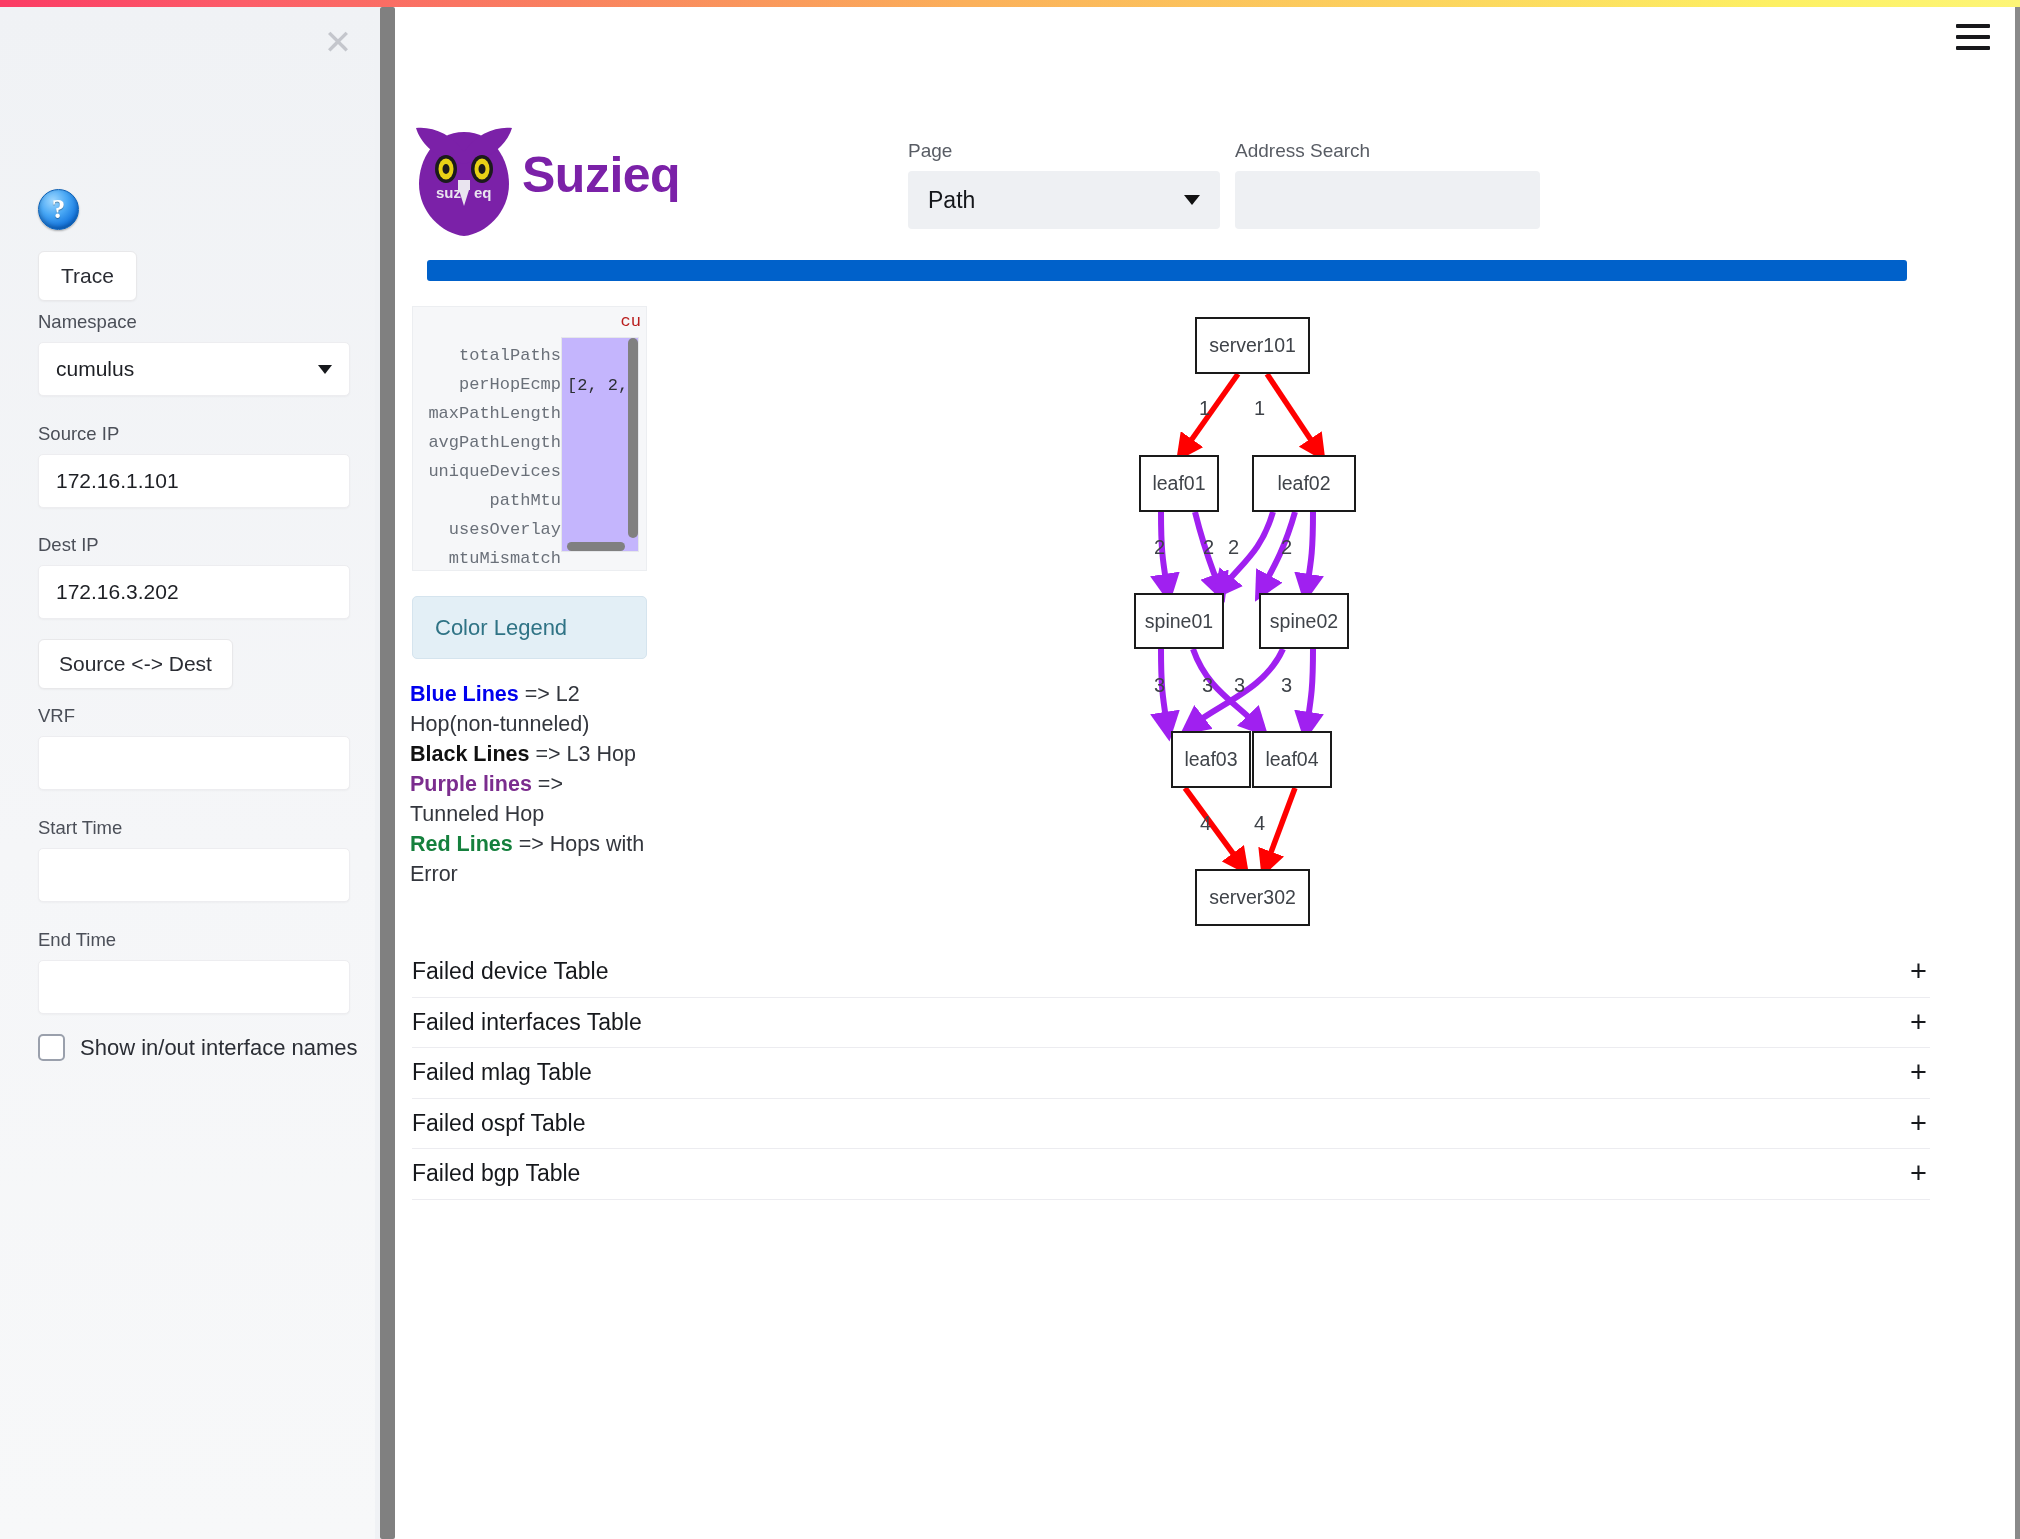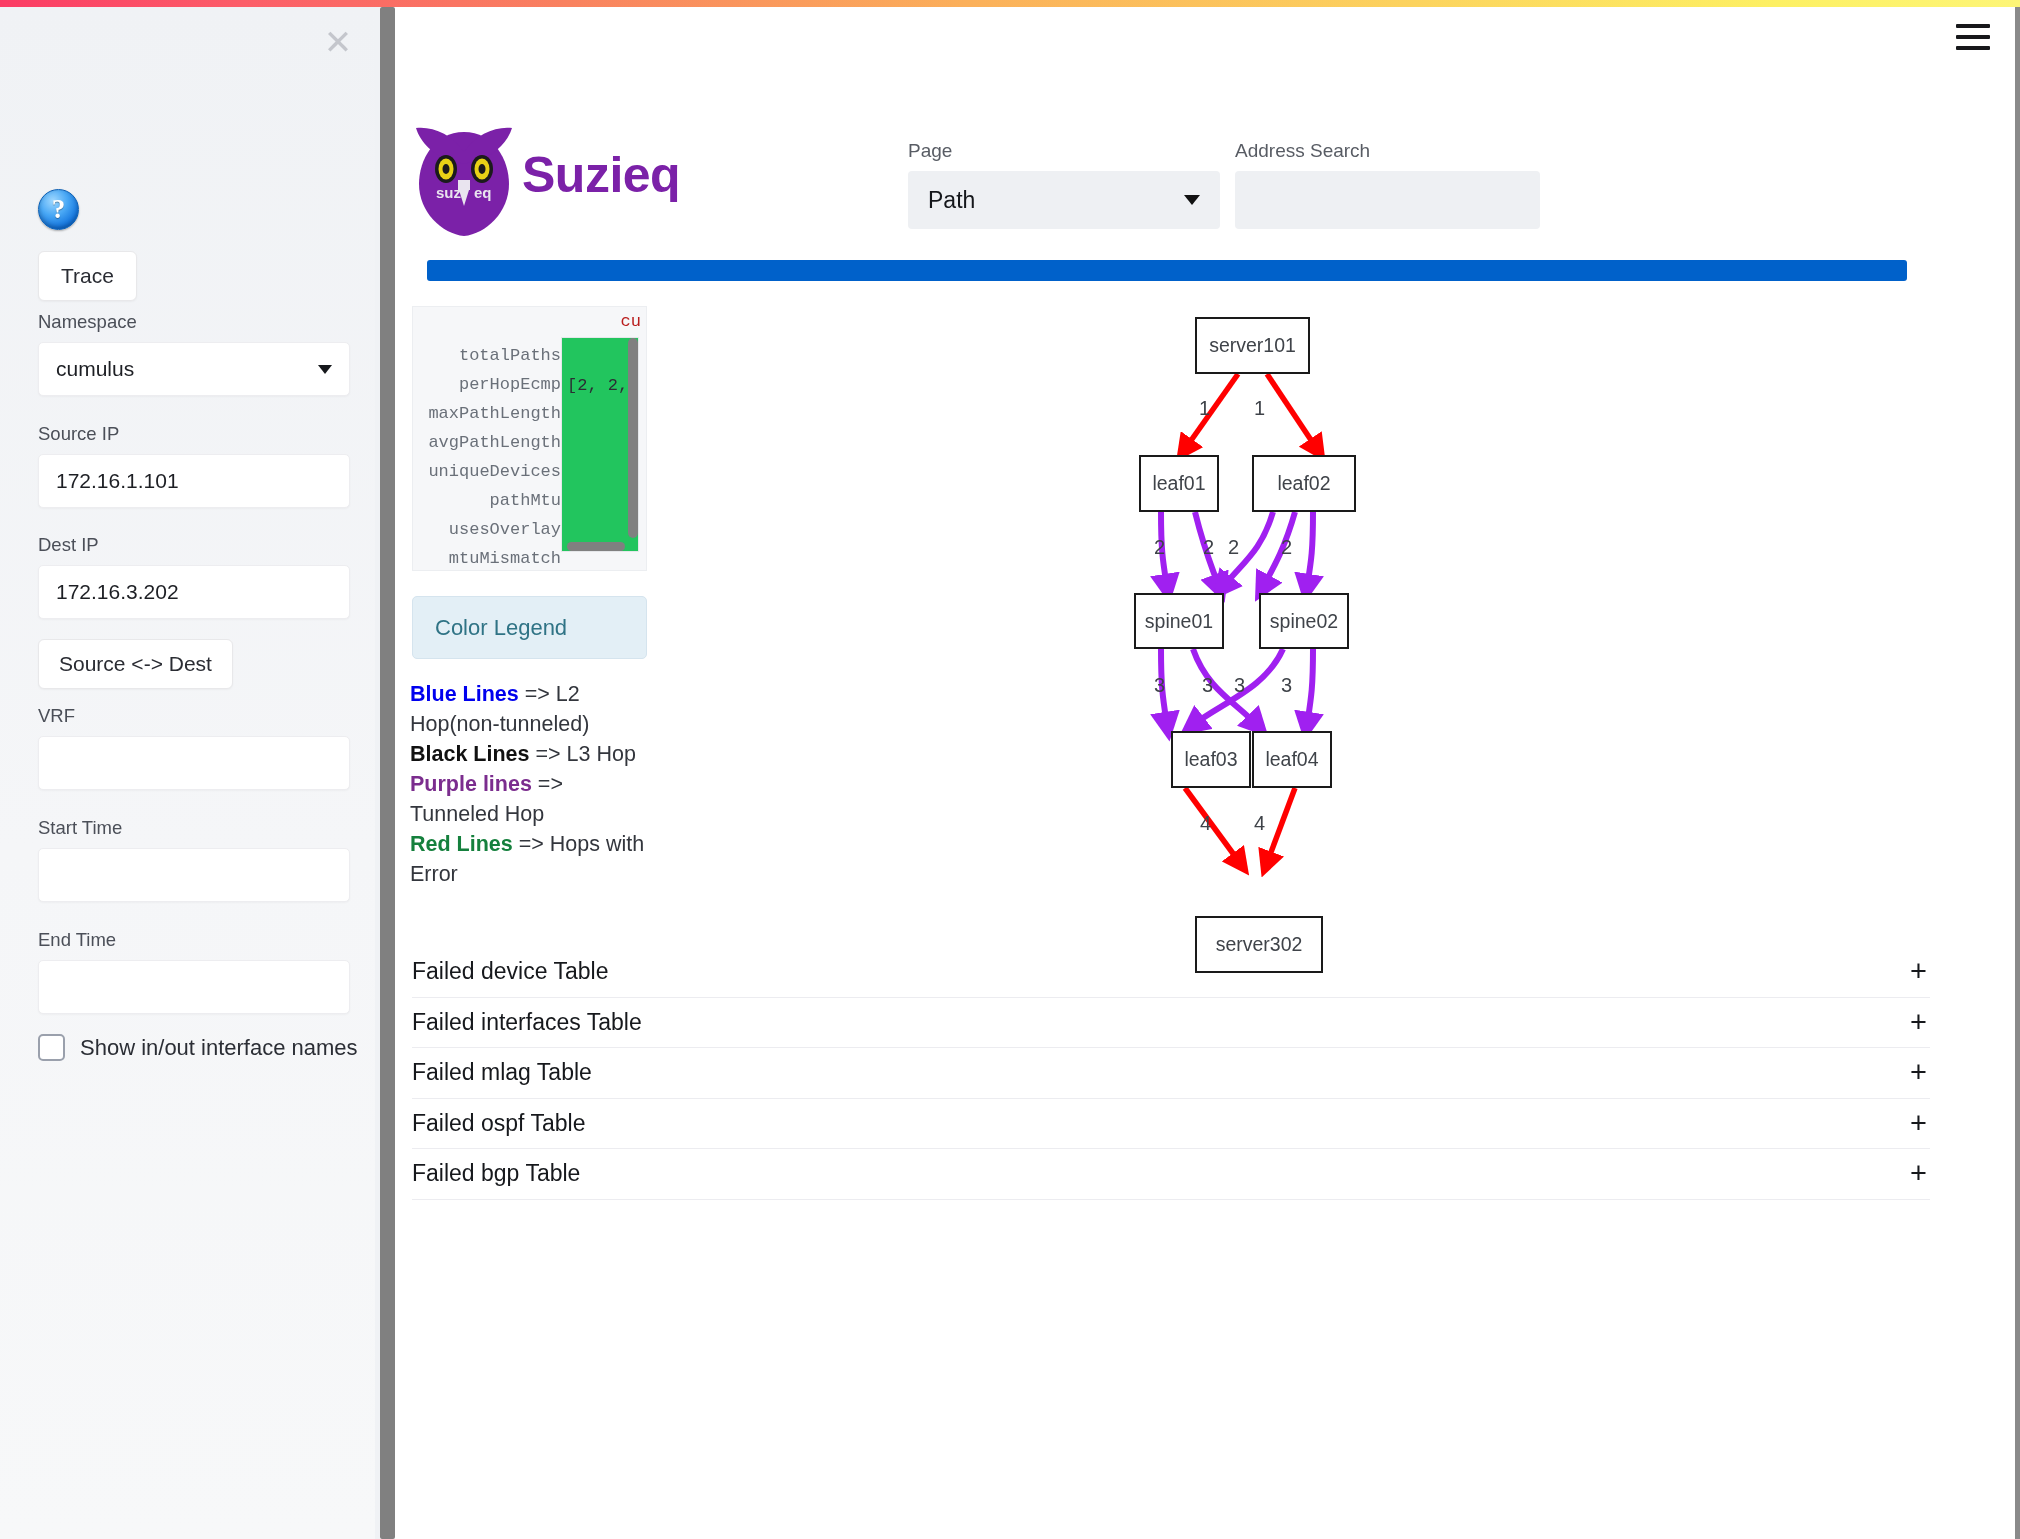--- a/index.html
+++ b/index.html
@@ -130,21 +130,21 @@
     height: 30px; text-align: right; padding: 5px 5px 0 0;
     font-family: "Liberation Mono", monospace; font-size: 17px; color: #b91c1c;
   }
   .sum-body { display: flex; }
   .sum-keys {
     width: 148px; padding-top: 4px; text-align: right;
     font-family: "Liberation Mono", monospace; font-size: 17px;
     color: #6a7079; line-height: 29px;
   }
   .sum-vals {
-    position: relative; width: 78px; height: 215px; background: #22c55e;
+    position: relative; width: 78px; height: 215px; background: #c4b5fd;
     border: 1px solid #e5e7ea; overflow: hidden;
   }
   .sum-val-cell {
     font-family: "Liberation Mono", monospace; font-size: 17px;
     color: #2b2e33; line-height: 29px; padding-top: 33px; padding-left: 5px;
     white-space: nowrap;
   }
   .vsb { position: absolute; top: 0; right: 0; width: 10px; height: 200px;
          background: #808080; border-radius: 5px; }
   .hsb { position: absolute; bottom: 0; left: 5px; width: 58px; height: 9px;
@@ -360,21 +360,21 @@
         <path d="M300,491 L272,566" stroke="#ff0000" stroke-width="5.5" fill="none" marker-end="url(#ar-red)"></path>
       </svg>
 
       <div class="node" style="left:200px;top:20px;width:115px;height:57px;">server101</div>
       <div class="node" style="left:144px;top:158px;width:80px;height:57px;">leaf01</div>
       <div class="node" style="left:257px;top:158px;width:104px;height:57px;">leaf02</div>
       <div class="node" style="left:139px;top:296px;width:90px;height:56px;">spine01</div>
       <div class="node" style="left:264px;top:296px;width:90px;height:56px;">spine02</div>
       <div class="node" style="left:144px;top:434px;width:80px;height:57px;margin-left:32px;">leaf03</div>
       <div class="node" style="left:257px;top:434px;width:80px;height:57px;">leaf04</div>
-      <div class="node" style="left:200px;top:572px;width:128px;height:57px;margin-top:47px;">server302</div>
+      <div class="node" style="left:200px;top:572px;width:115px;height:57px;">server302</div>
 
       <div class="edge-lbl" style="left:204px;top:100px;">1</div>
       <div class="edge-lbl" style="left:259px;top:100px;">1</div>
       <div class="edge-lbl" style="left:159px;top:239px;">2</div>
       <div class="edge-lbl" style="left:208px;top:239px;">2</div>
       <div class="edge-lbl" style="left:233px;top:239px;">2</div>
       <div class="edge-lbl" style="left:286px;top:239px;">2</div>
       <div class="edge-lbl" style="left:159px;top:377px;">3</div>
       <div class="edge-lbl" style="left:207px;top:377px;">3</div>
       <div class="edge-lbl" style="left:239px;top:377px;">3</div>

